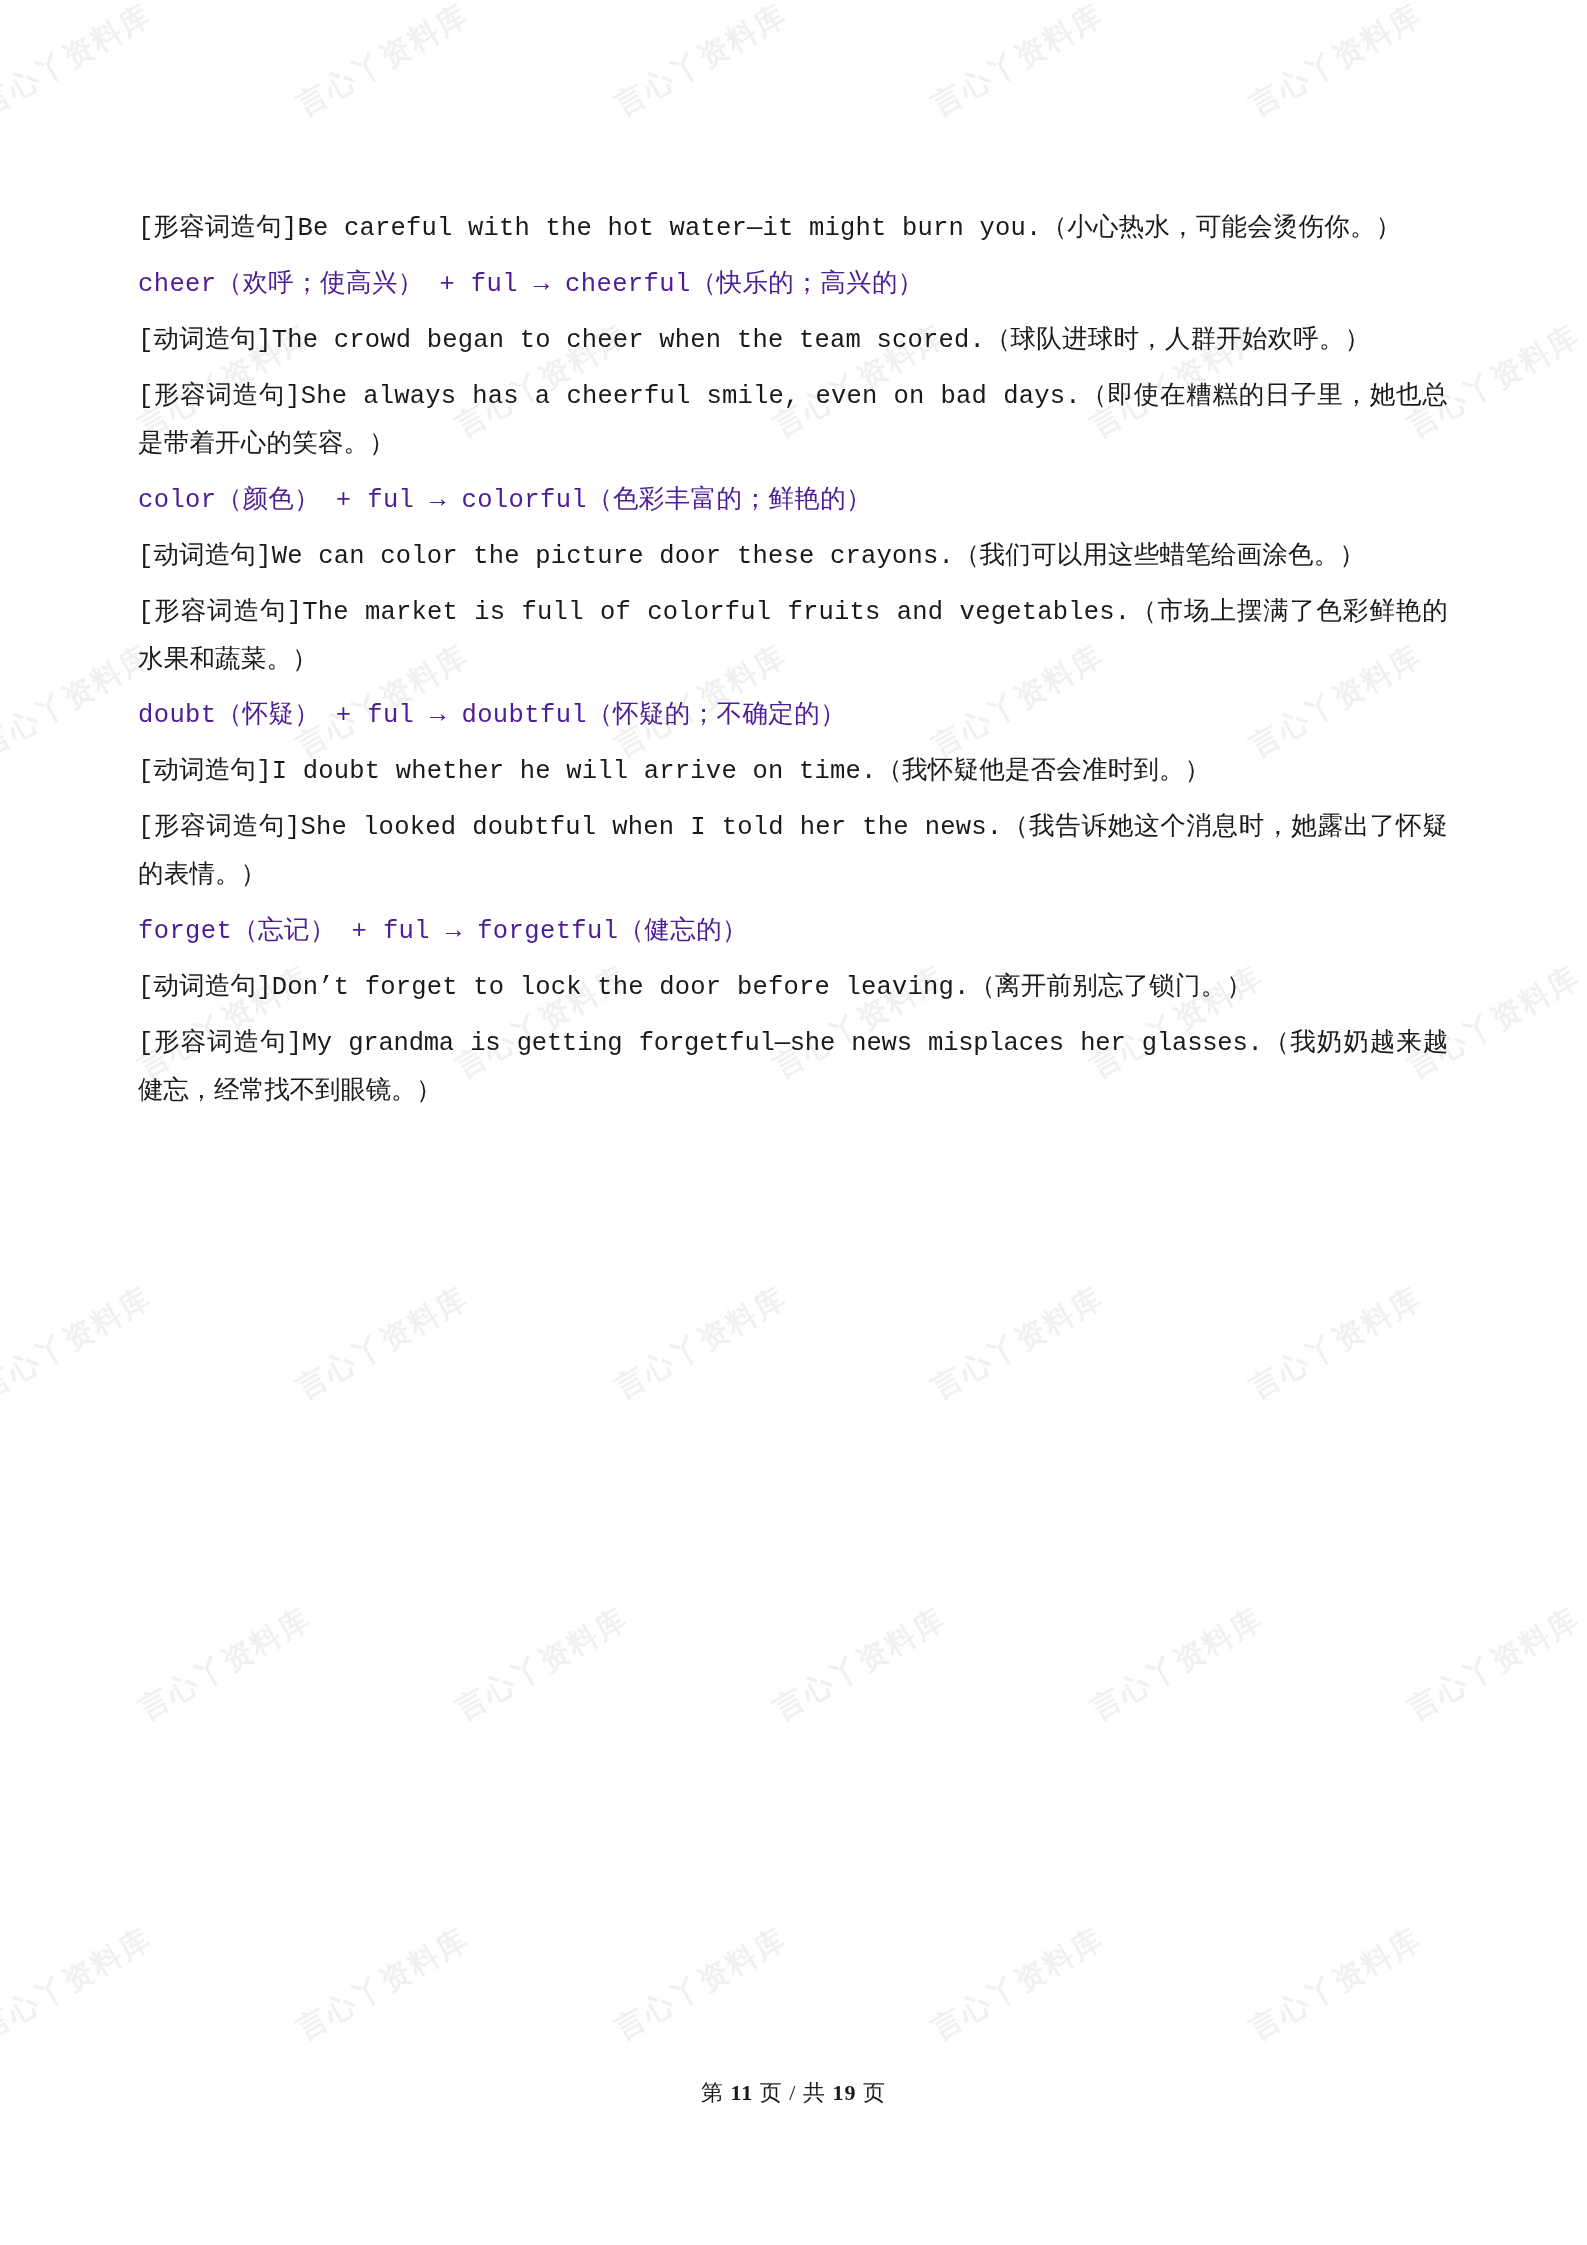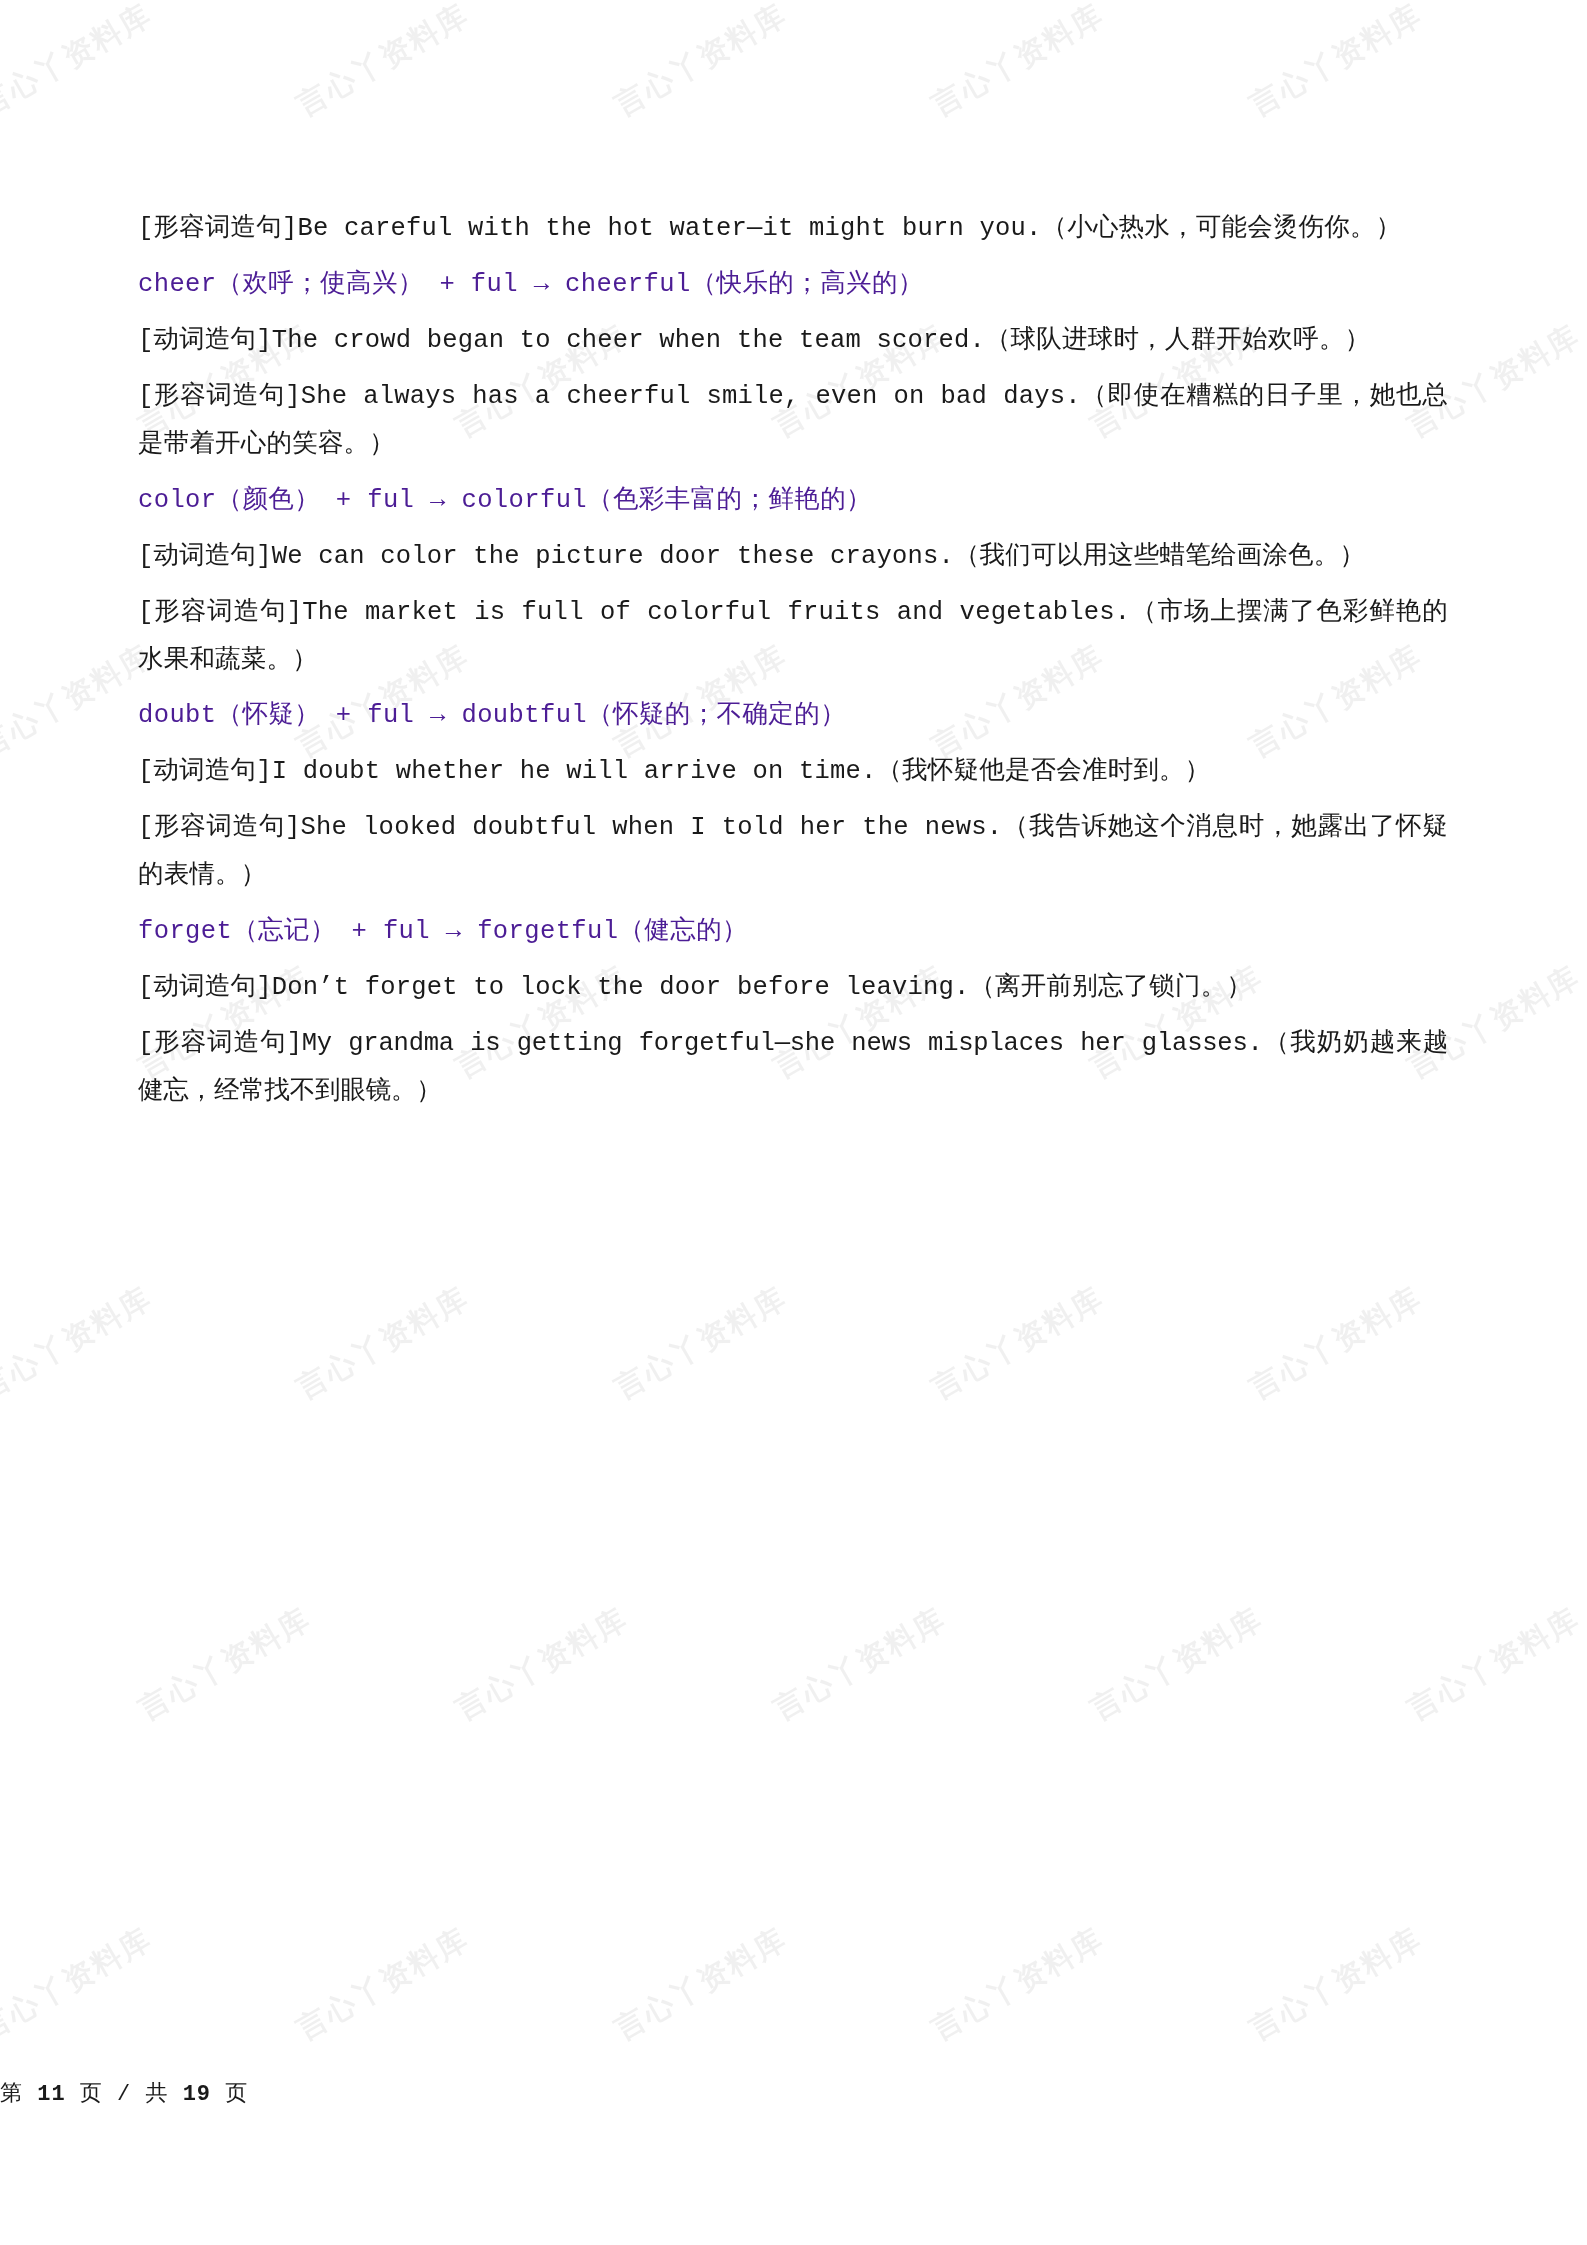--- a/index.html
+++ b/index.html
@@ -68,22 +68,22 @@
   .para.tight {
     letter-spacing: -0.2px;
   }
 
   
   #footer {
     position: absolute;
     left: 0;
     right: 0;
     top: 2078px;
-    text-align: left;
-    font-family: Liberation Mono, monospace;
+    text-align: center;
+    font-family: Liberation Serif, serif;
     font-size: 22px;
     color: #1a1a1a;
     letter-spacing: 1px;
   }
   #footer .num {
     font-weight: 700;
   }
 </style>
 </head>
 <body>

